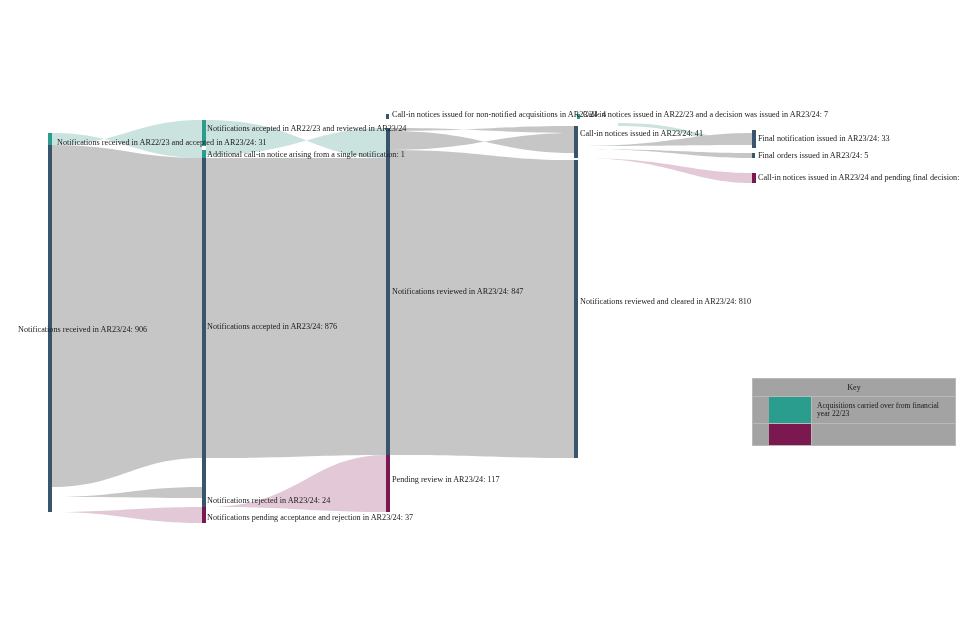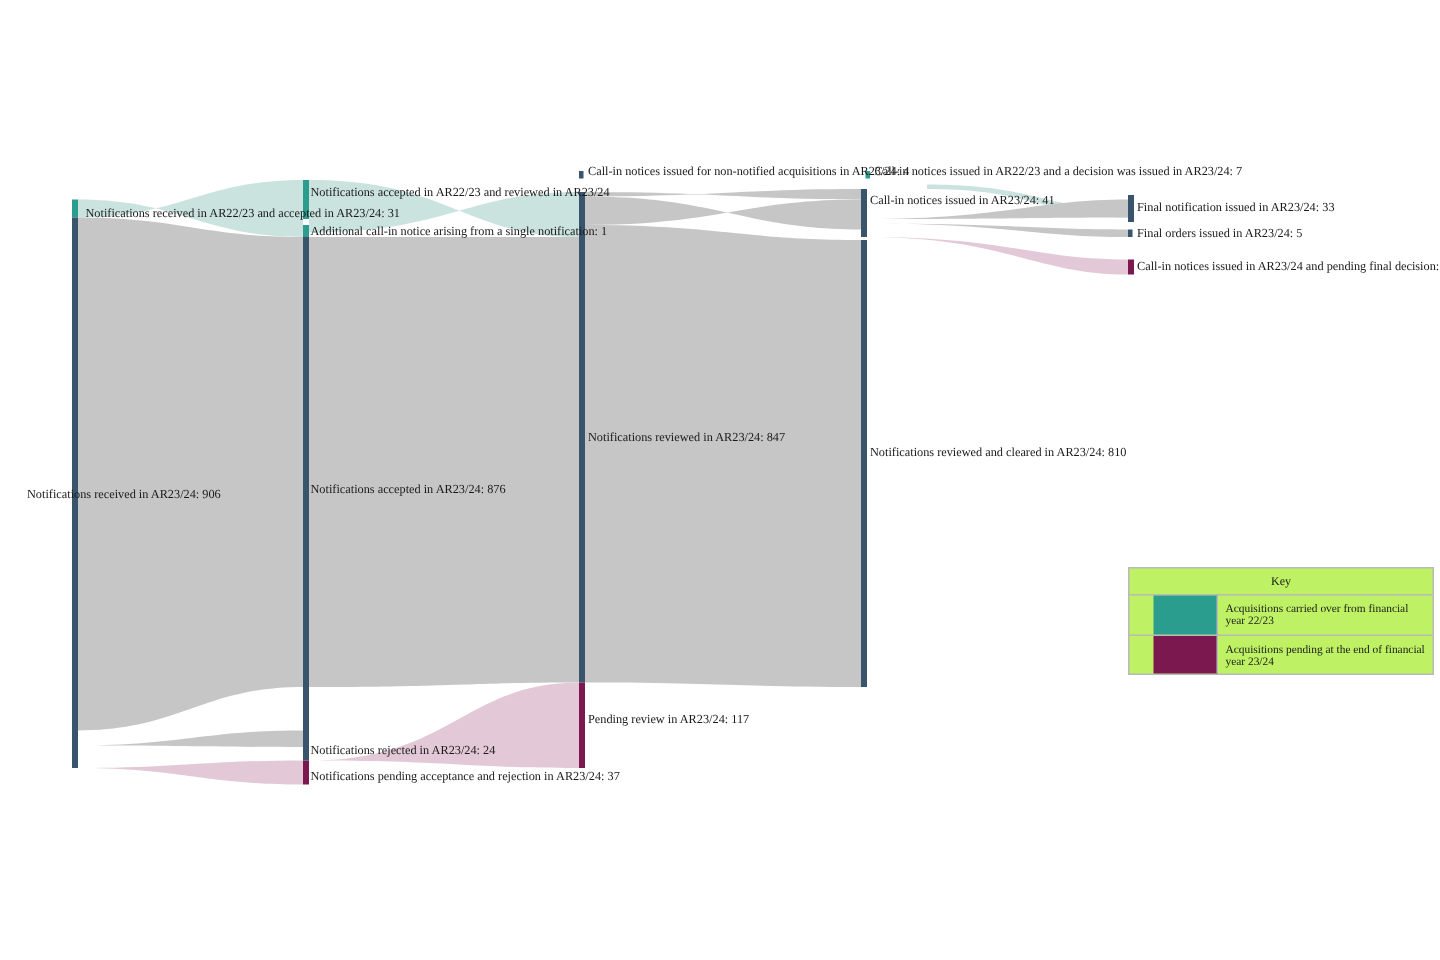--- a/index.html
+++ b/index.html
@@ -25,21 +25,21 @@
     font-size:8.2px;
     fill:#1a1a1a;
     dominant-baseline:middle;
   }
   
   #legend{
     position:absolute;
     left:752px;top:378px;
     width:204px;
     border:1px solid #b9b9b9;
-    background:#bef264;
+    background:#a3a3a3;
     box-sizing:border-box;
   }
   .legend-title{
     text-align:center;
     font-size:8px;
     padding:4px 0 4px 0;
     border-bottom:1px solid #b9b9b9;
     color:#1a1a1a;
   }
   .legend-row{
@@ -152,15 +152,14 @@
 </div>
 
 <div id="legend">
   <div class="legend-title">Key</div>
   <div class="legend-row">
     <div class="legend-swatch teal"></div>
     <div class="legend-text">Acquisitions carried over from financial year 22/23</div>
   </div>
   <div class="legend-row">
     <div class="legend-swatch magenta"></div>
-    <div class="legend-text">Acquisitions pending at the end of financial year 23/24</div>
   </div>
 </div>
 
 </body></html>

